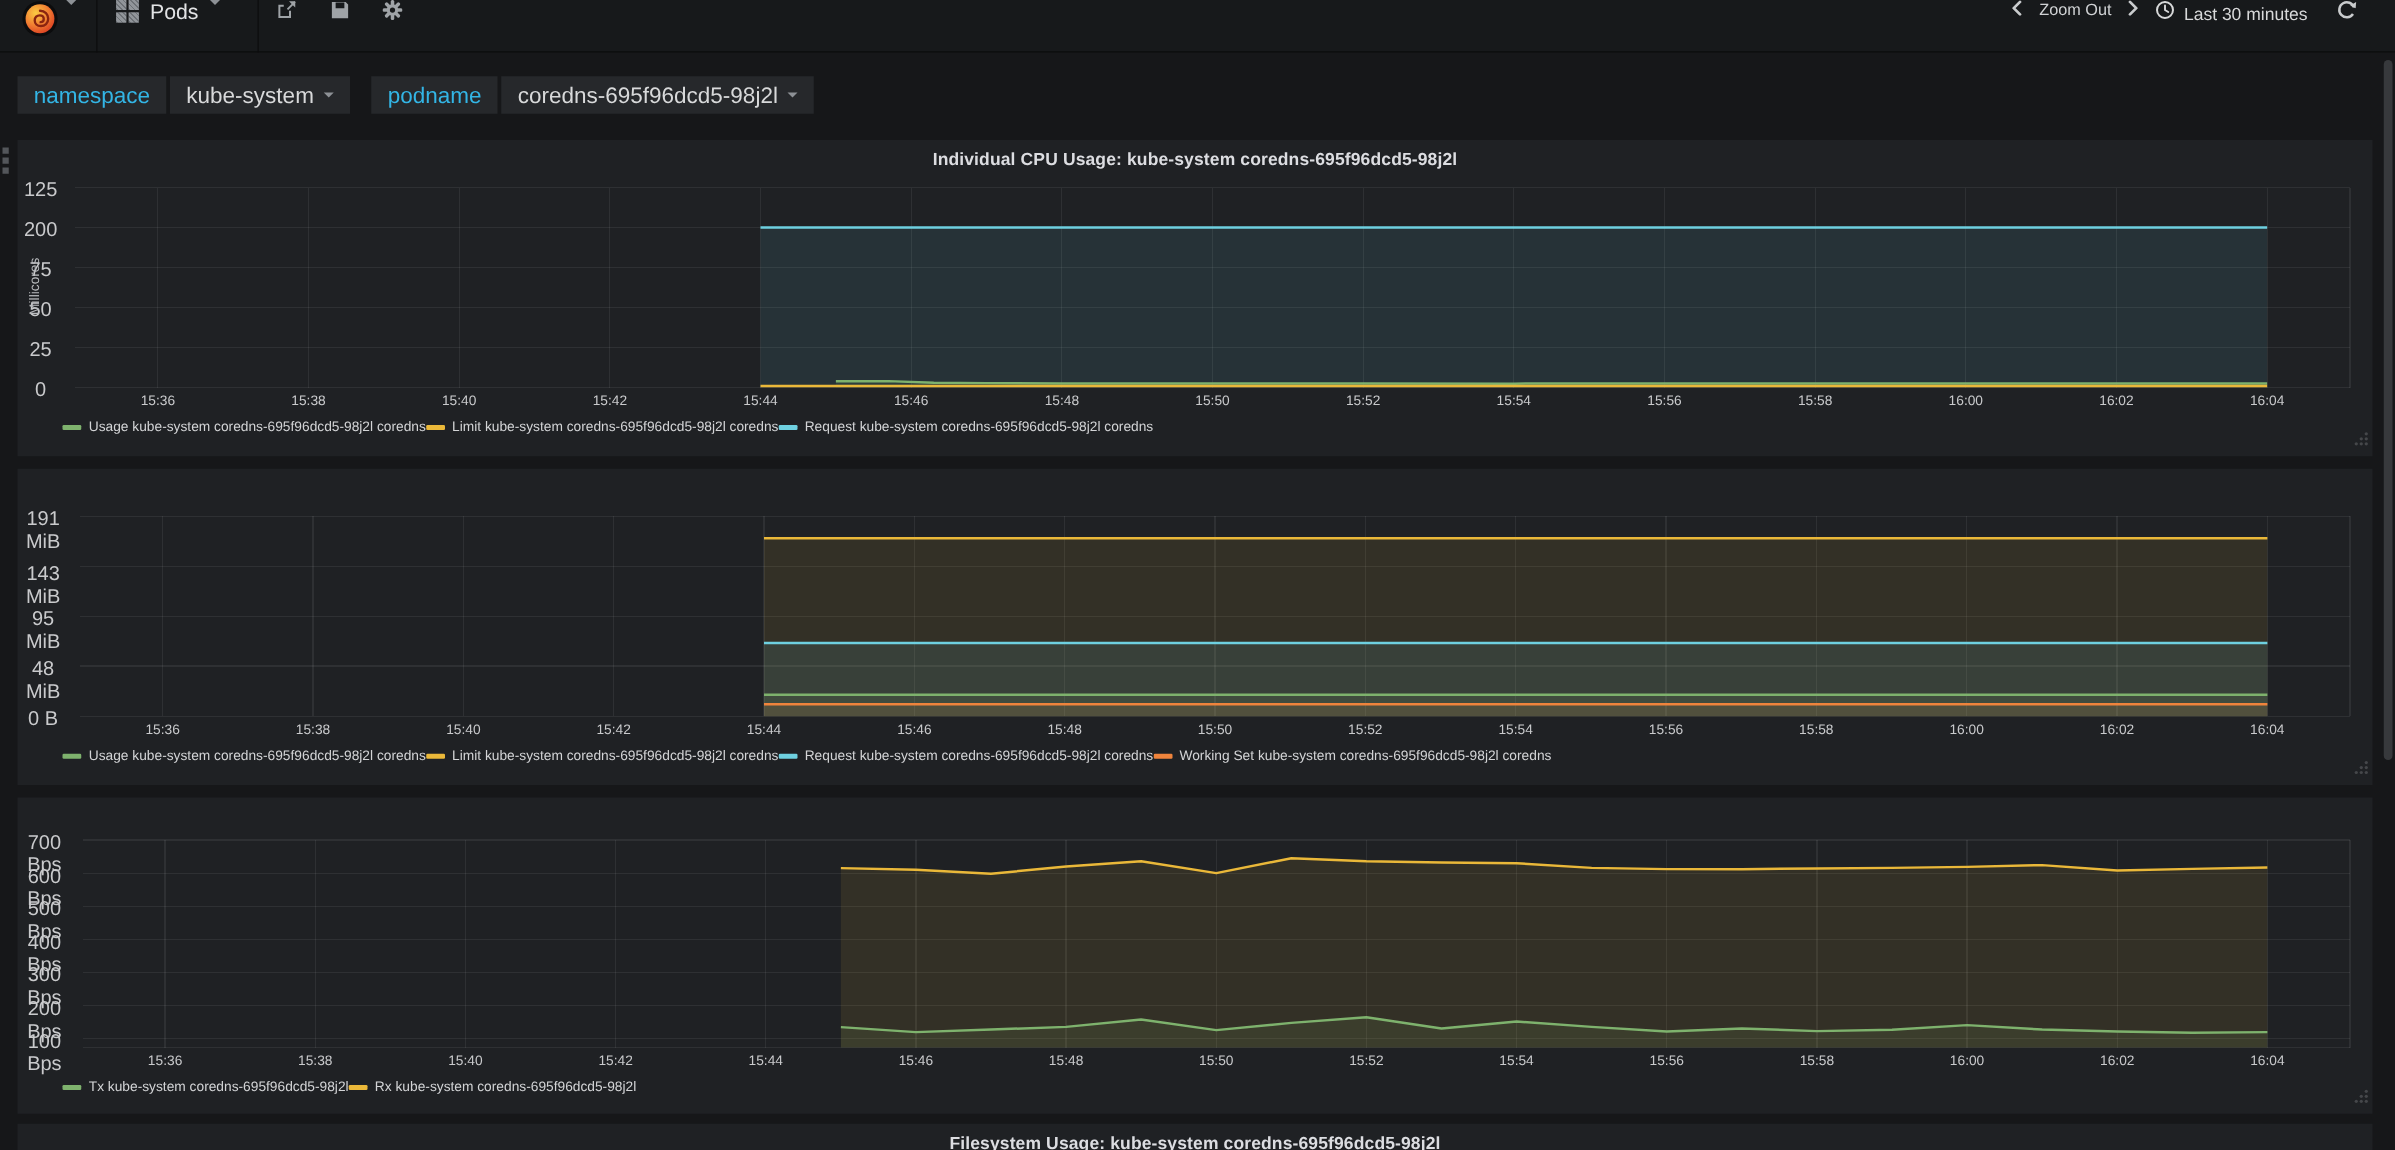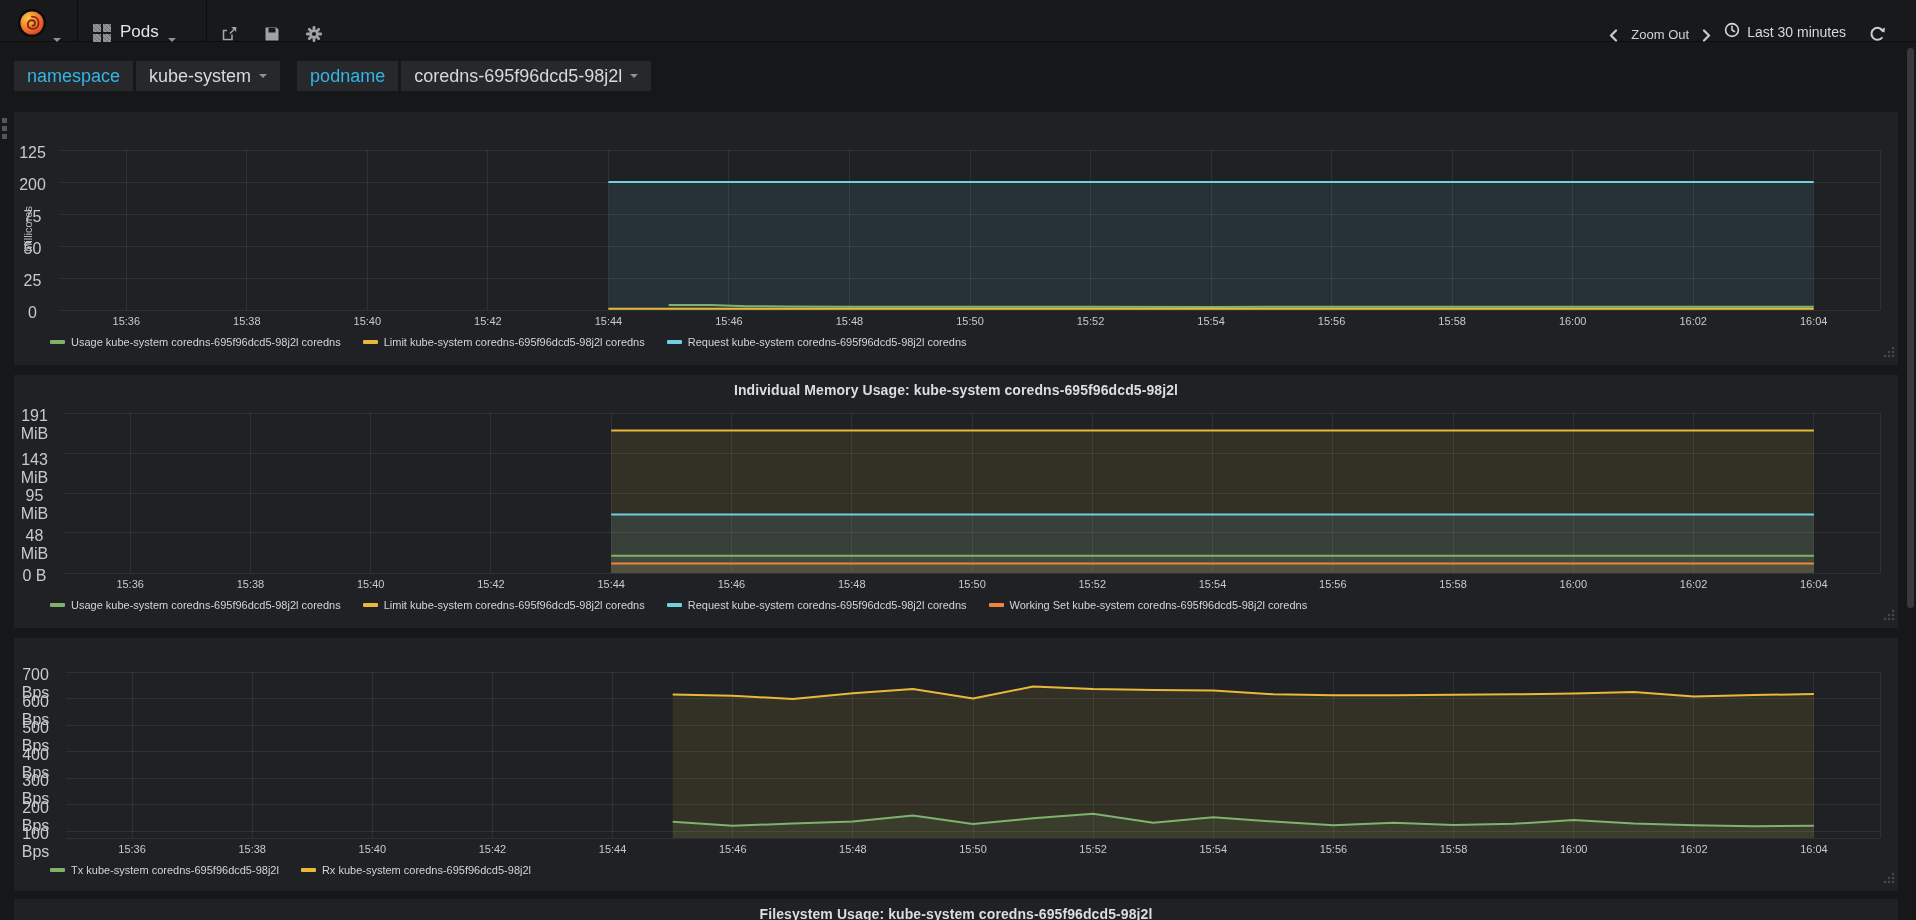--- a/index.html
+++ b/index.html
@@ -3,21 +3,21 @@
 <meta charset="utf-8">
 <style>
   * { margin:0; padding:0; box-sizing:border-box; }
   html,body { background:#0e0f10; }
   body { font-family:"Liberation Sans","DejaVu Sans",sans-serif; }
   .page { position:relative; width:1916px; height:920px; background:#161719; overflow:hidden; }
 
   
   .navbar { position:absolute; top:0; left:0; width:1916px; height:42px;
             background:#17191b; border-bottom:1px solid #0b0c0d; }
-  .nav-block { position:absolute; top:0; height:42px; display:flex; align-items:flex-end; }
+  .nav-block { position:absolute; top:0; height:42px; display:flex; align-items:flex-start; }
   .brand { left:0; width:78px; justify-content:center; border-right:1px solid #0c0d0e; gap:6px; cursor:pointer; }
   .dash-block { left:79px; width:128px; padding-left:14px; gap:9px; border-right:1px solid #0c0d0e; cursor:pointer; }
   .dash-title { font-size:17px; color:#e2e3e5; }
   .nav-actions { left:207px; gap:26px; padding-left:14px; }
   .nav-right { right:30px; gap:13px; }
   .caret { width:0; height:0; border-left:4px solid transparent; border-right:4px solid transparent;
            border-top:4px solid #8d9196; display:inline-block; }
   .nav-ic { display:flex; align-items:center; justify-content:center; cursor:pointer; }
   .nav-text { font-size:13px; color:#d0d2d4; cursor:pointer; }
   .time-text { font-size:14px; color:#d8d9da; }
@@ -38,21 +38,21 @@
   #panel-0 { top:112px; } #panel-1 { top:375px; } #panel-2 { top:638px; }
   #panel-3 { top:899px; height:60px; }
   .panel-title { position:absolute; top:7px; left:0; width:100%; text-align:center;
                  font-size:14px; font-weight:bold; color:#dcdde1; letter-spacing:.1px; cursor:pointer; }
   .chart-host { position:absolute; inset:0; }
   .chart-svg { position:absolute; left:0; top:0; }
   .ytick { position:absolute; text-align:center; font-size:16px; color:#c9cacc; }
   .xtick { position:absolute; width:64px; text-align:center; font-size:11px; color:#c9cacc; }
   .axis-title { position:absolute; width:140px; text-align:center; font-size:11px; color:#b9bbbe;
                 transform:rotate(-90deg); }
-  .legend { position:absolute; left:36px; display:flex; gap:22px; list-style:none; }
+  .legend { position:absolute; left:36px; display:flex; list-style:none; }
   .legend li { display:flex; align-items:center; gap:6px; font-size:11px; color:#d3d4d6;
                cursor:pointer; white-space:nowrap; }
   .legend .dash { width:15px; height:4px; border-radius:1px; display:inline-block; }
 
   .drag-handle { position:absolute; left:2px; top:118px; width:8px; display:flex;
                  flex-direction:column; gap:3px; cursor:grab; }
   .drag-handle span { width:5px; height:5px; background:#53565a; }
   .resize-corner { position:absolute; right:3px; bottom:3px; cursor:nwse-resize; }
 
   .scroll-thumb { position:absolute; right:2px; top:48px; width:7px; height:560px;
@@ -168,20 +168,21 @@
     </div>
   </div>
 
   <div class="drag-handle">
       <span></span>
       <span></span>
       <span></span>
     </div>
 
   <section class="panel" id="panel-0">
+    <div class="panel-title">Individual CPU Usage: kube-system coredns-695f96dcd5-98j2l</div>
     <div class="chart-host">
         <svg class="chart-svg" width="1884" height="253">
           <line x1="46" x2="1866" y1="198" y2="198" stroke="rgba(255,255,255,0.07)" shape-rendering="crispEdges"></line>
           <line x1="46" x2="1866" y1="166" y2="166" stroke="rgba(255,255,255,0.07)" shape-rendering="crispEdges"></line>
           <line x1="46" x2="1866" y1="134" y2="134" stroke="rgba(255,255,255,0.07)" shape-rendering="crispEdges"></line>
           <line x1="46" x2="1866" y1="102" y2="102" stroke="rgba(255,255,255,0.07)" shape-rendering="crispEdges"></line>
           <line x1="46" x2="1866" y1="70" y2="70" stroke="rgba(255,255,255,0.07)" shape-rendering="crispEdges"></line>
           <line x1="46" x2="1866" y1="38" y2="38" stroke="rgba(255,255,255,0.07)" shape-rendering="crispEdges"></line>
           <line x1="112.29139072847693" x2="112.29139072847693" y1="38" y2="198" stroke="rgba(255,255,255,0.07)" shape-rendering="crispEdges"></line>
           <line x1="232.82119205298025" x2="232.82119205298025" y1="38" y2="198" stroke="rgba(255,255,255,0.07)" shape-rendering="crispEdges"></line>
@@ -251,21 +252,20 @@
             <circle cx="6" cy="6" r="1.3"></circle>
             <circle cx="10" cy="10" r="1.3"></circle>
             <circle cx="6" cy="10" r="1.3"></circle>
             <circle cx="2" cy="10" r="1.3"></circle>
           </g>
         </svg>
     </span>
   </section>
 
   <section class="panel" id="panel-1">
-    <div class="panel-title">Individual Memory Usage: kube-system coredns-695f96dcd5-98j2l</div>
     <div class="chart-host">
         <svg class="chart-svg" width="1884" height="253">
           <line x1="50" x2="1866" y1="198" y2="198" stroke="rgba(255,255,255,0.07)" shape-rendering="crispEdges"></line>
           <line x1="50" x2="1866" y1="157.79057591623035" y2="157.79057591623035" stroke="rgba(255,255,255,0.07)" shape-rendering="crispEdges"></line>
           <line x1="50" x2="1866" y1="118.41884816753927" y2="118.41884816753927" stroke="rgba(255,255,255,0.07)" shape-rendering="crispEdges"></line>
           <line x1="50" x2="1866" y1="78.20942408376965" y2="78.20942408376965" stroke="rgba(255,255,255,0.07)" shape-rendering="crispEdges"></line>
           <line x1="50" x2="1866" y1="38" y2="38" stroke="rgba(255,255,255,0.07)" shape-rendering="crispEdges"></line>
           <line x1="116.1456953642385" x2="116.1456953642385" y1="38" y2="198" stroke="rgba(255,255,255,0.07)" shape-rendering="crispEdges"></line>
           <line x1="236.4105960264902" x2="236.4105960264902" y1="38" y2="198" stroke="rgba(255,255,255,0.07)" shape-rendering="crispEdges"></line>
           <line x1="356.6754966887418" x2="356.6754966887418" y1="38" y2="198" stroke="rgba(255,255,255,0.07)" shape-rendering="crispEdges"></line>

